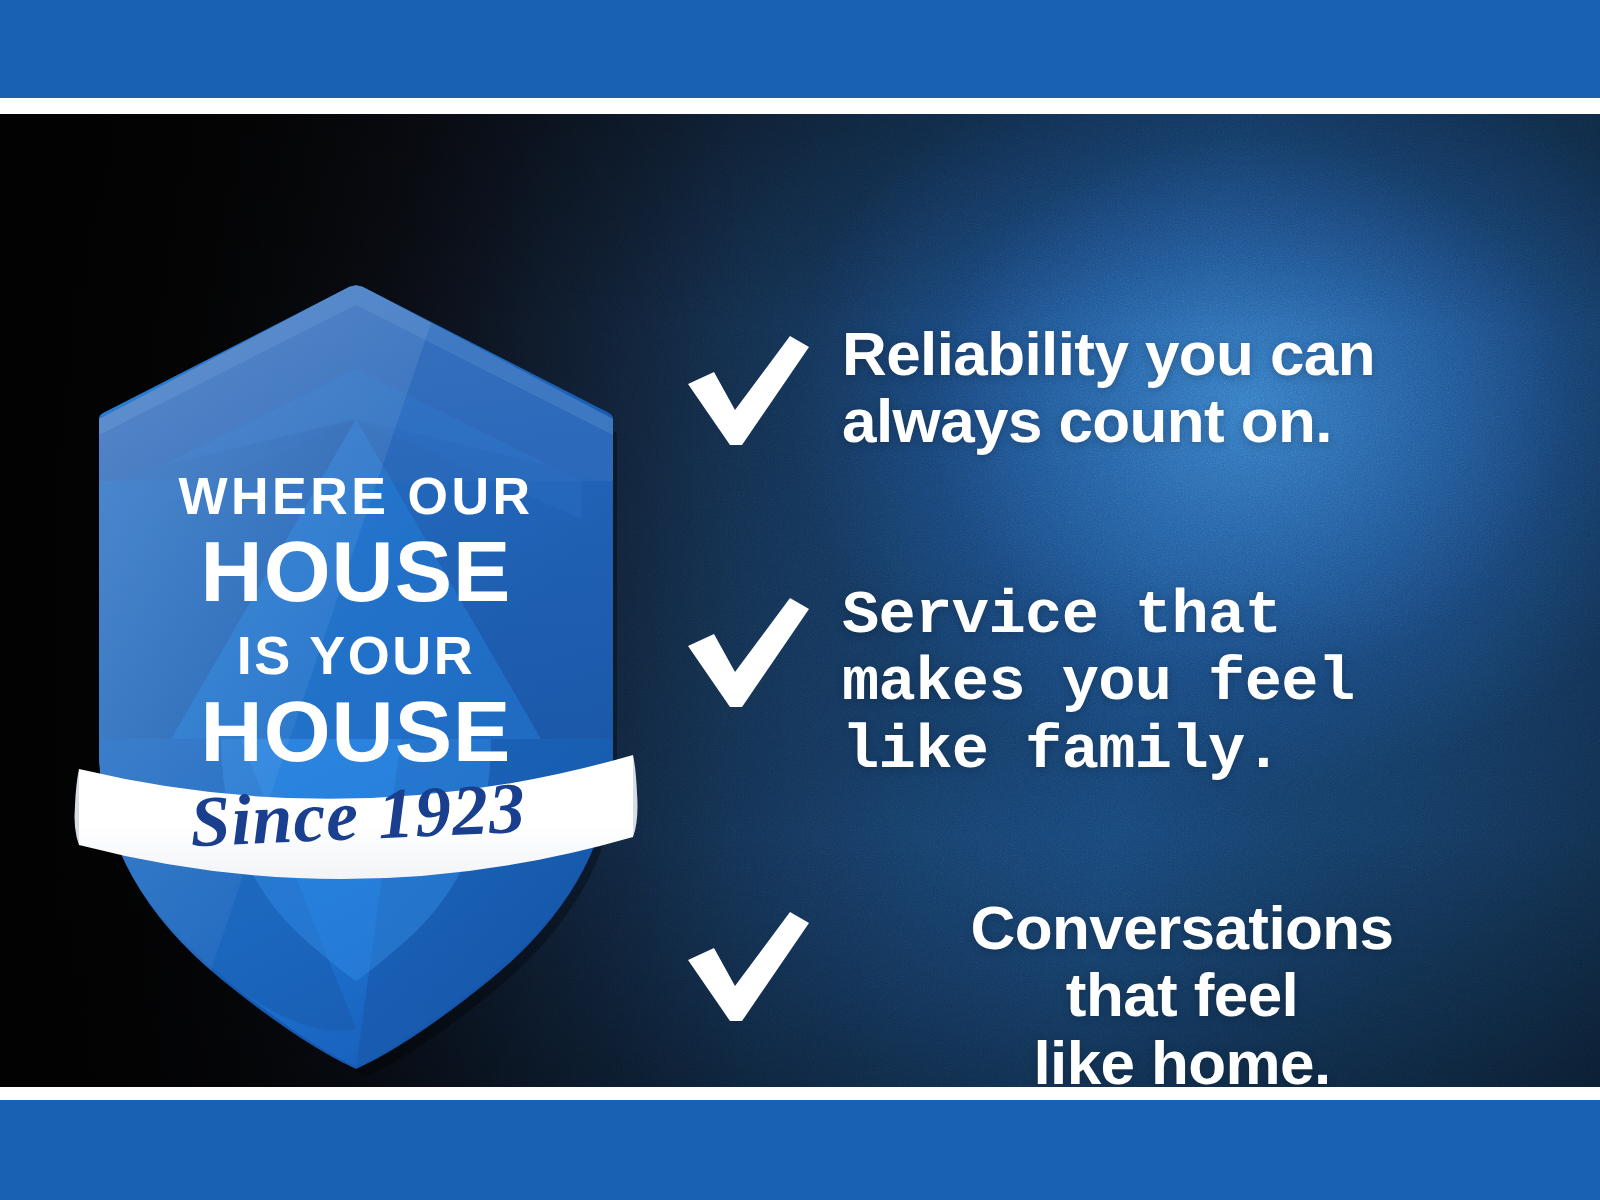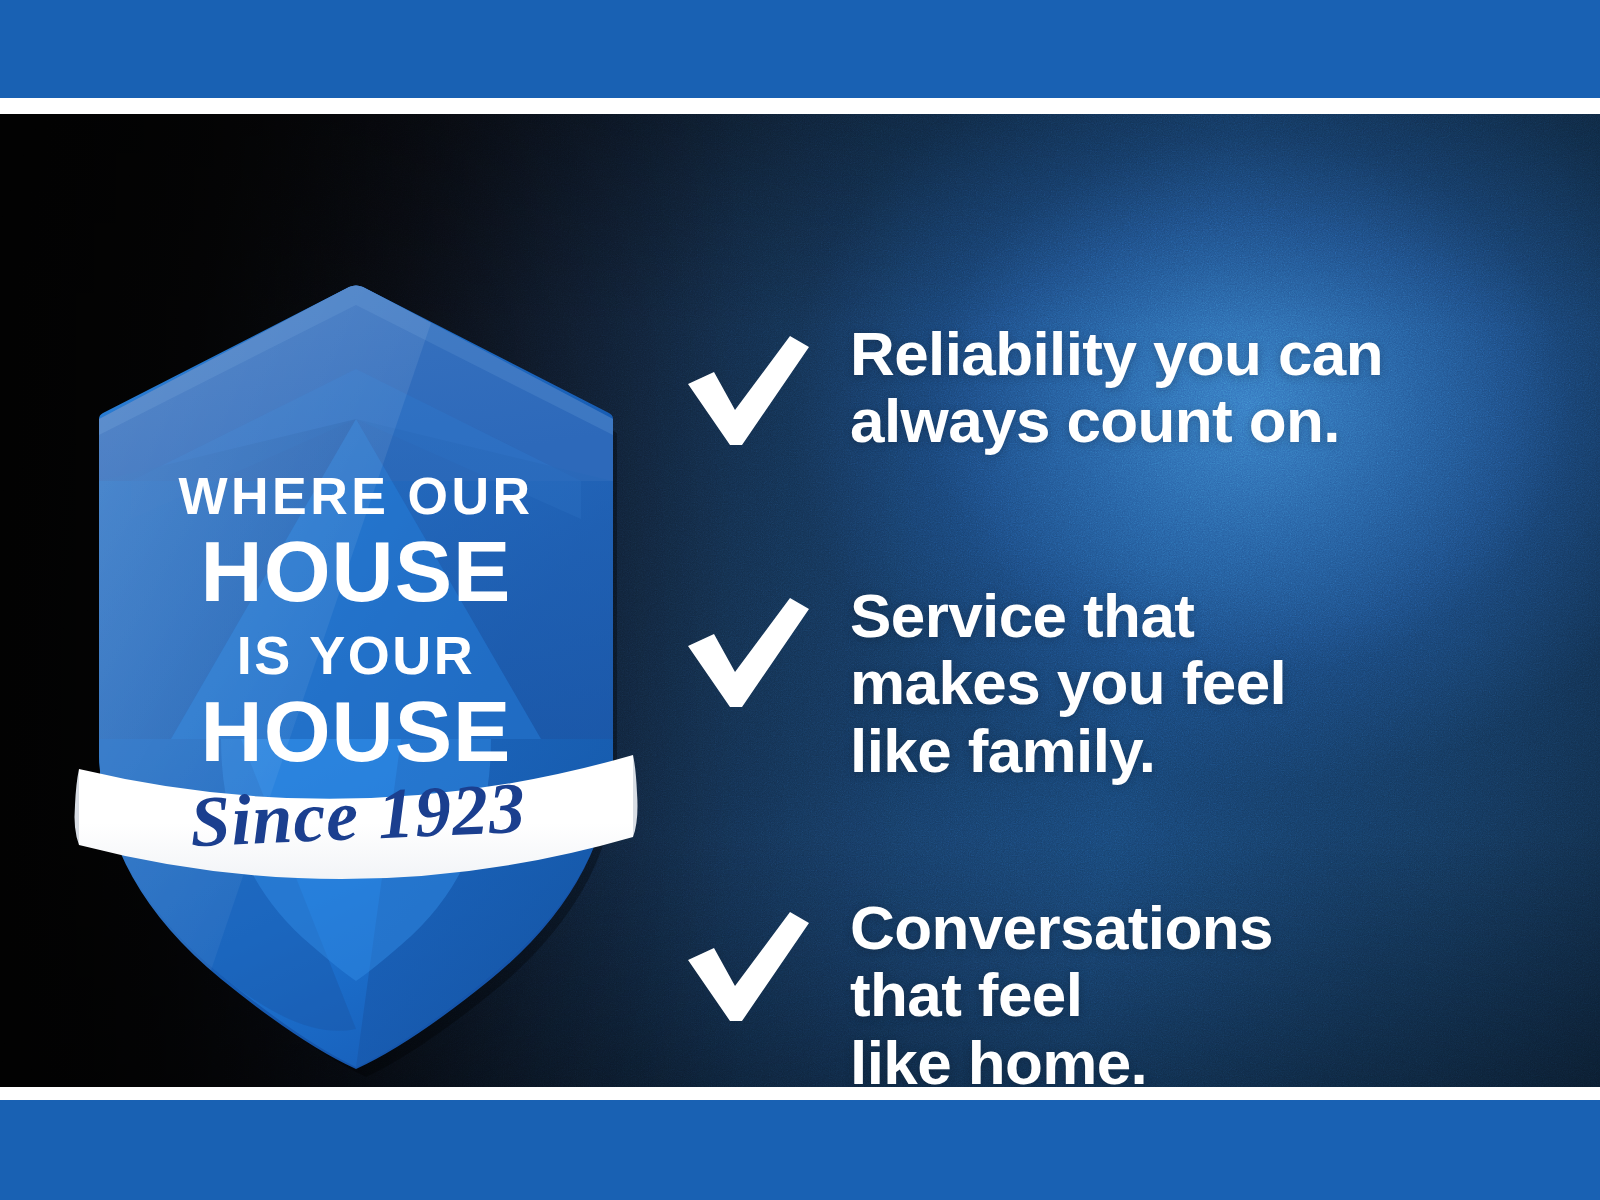--- a/index.html
+++ b/index.html
@@ -145,44 +145,44 @@
   .bullet .tick {
     position: absolute;
     left: 8px;
     width: 135px;
     height: 120px;
   }
   .bullet .tick svg { display: block; width: 135px; height: 120px; }
 
   .bullet .btext {
     position: absolute;
-    left: 180px;
+    left: 172px;
     width: 680px;
     color: #ffffff;
     font-family: "Liberation Sans", sans-serif;
     font-weight: bold;
     font-size: 62px;
     line-height: 1.085;
     letter-spacing: -0.6px;
     white-space: pre-line;
     text-shadow: 0 2px 10px rgba(0,0,0,0.22);
   }
 
   
   #bullet-1 { top: 106px; }
   #bullet-1 .tick  { top: 12px; }
   #bullet-1 .btext { top: 0px; }
 
   #bullet-2 { top: 368px; }
   #bullet-2 .tick  { top: 12px; }
-  #bullet-2 .btext { top: 0px; }
+  #bullet-2 .btext { top: 0px; font-family: Liberation Mono, monospace; }
 
   #bullet-3 { top: 680px; }
   #bullet-3 .tick  { top: 14px; }
-  #bullet-3 .btext { top: 0px; }
+  #bullet-3 .btext { top: 0px; text-align: center; }
 </style>
 </head>
 <body>
 
 <div id="poster">
 
   <div class="brand-bar top"></div>
 
   <div id="canvas">
     <div id="bg-base"></div>

